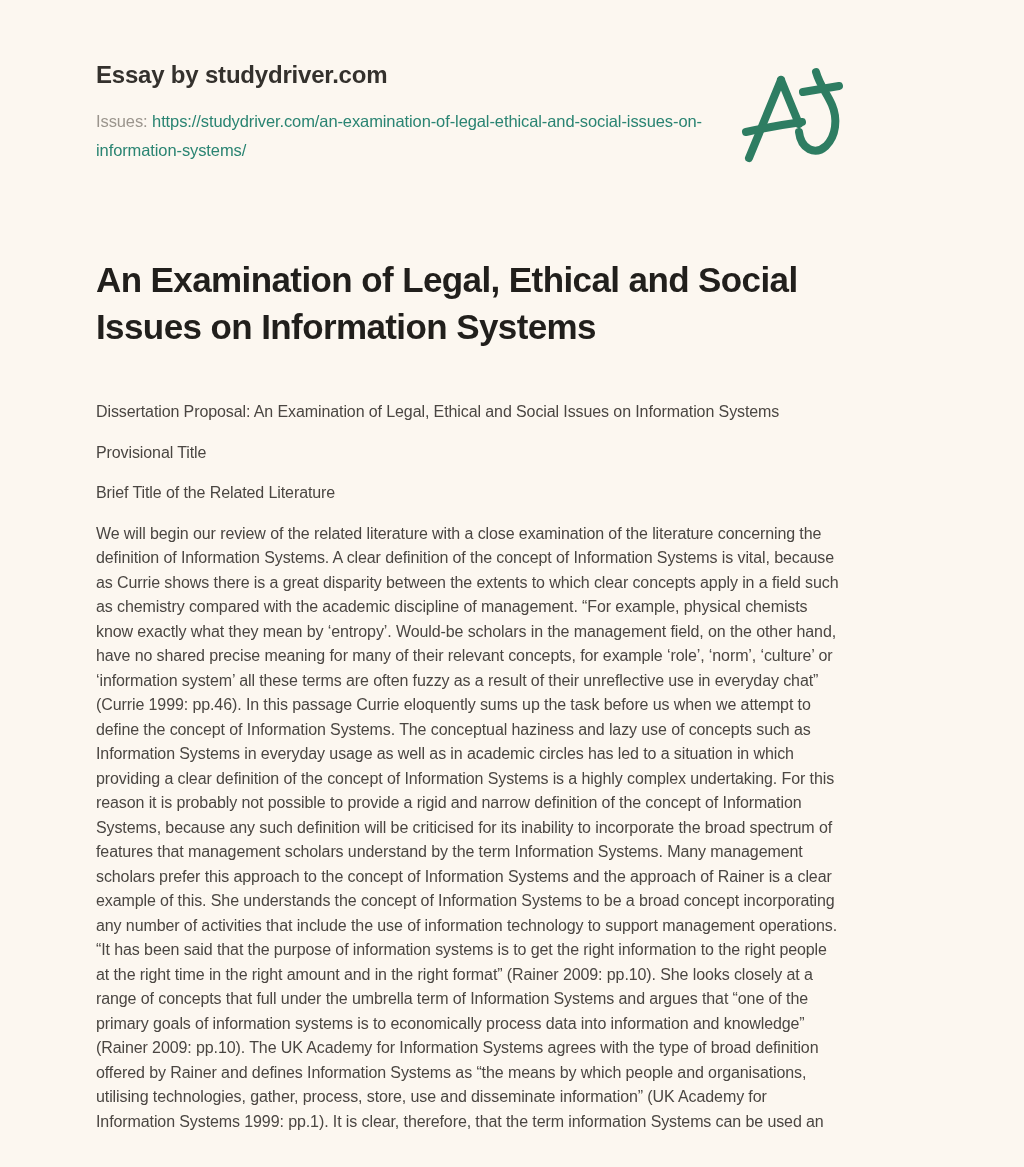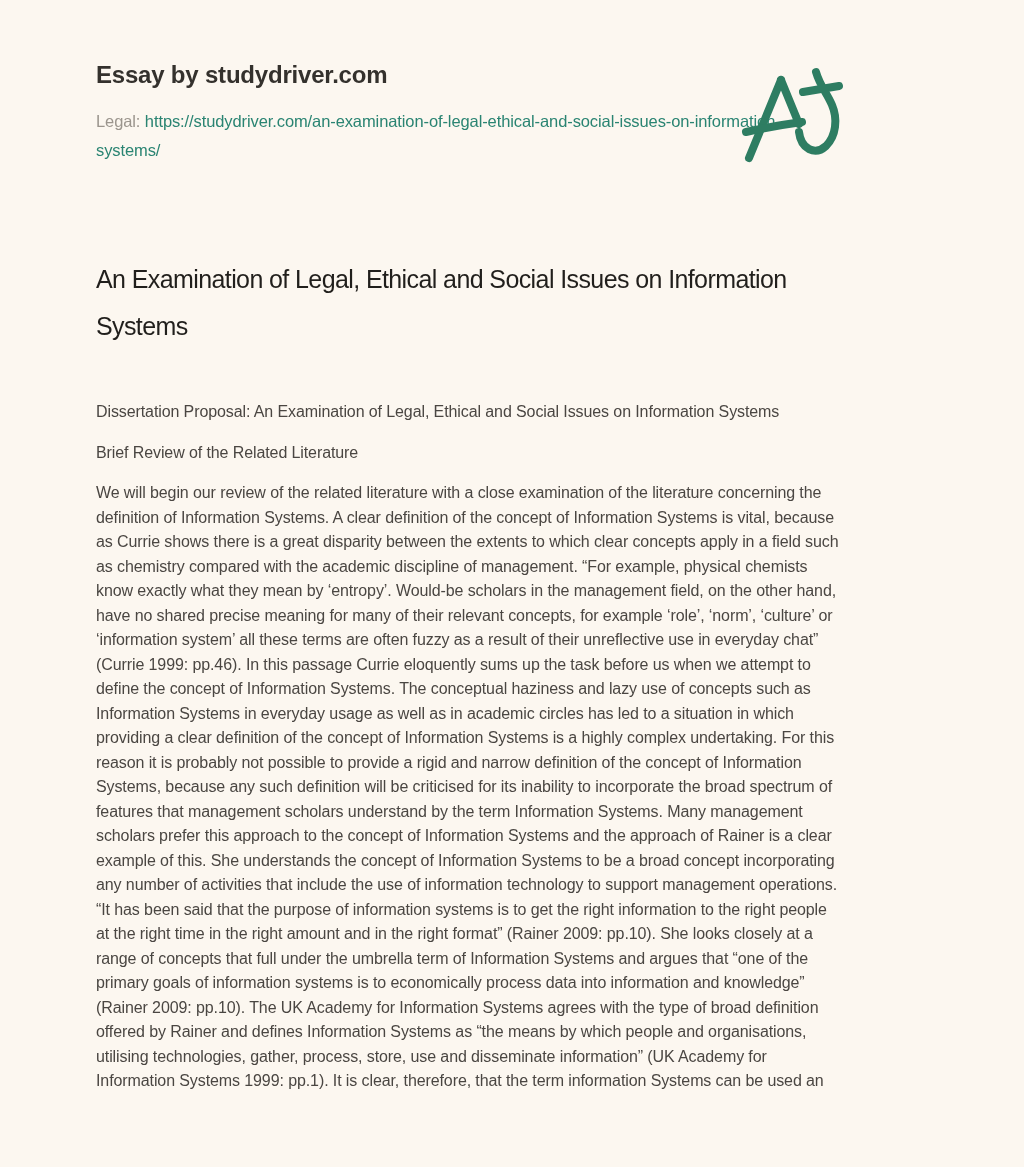--- a/index.html
+++ b/index.html
@@ -45,44 +45,44 @@
     top: 2px;
     right: -8px;
     width: 108px;
     height: 112px;
   }
   .logo svg { width: 100%; height: 100%; }
   .content { margin-top: 91px; }
   .essay-title {
     margin: 0 0 50px 0;
     max-width: 832px;
-    font-size: 25px;
+    font-size: 35px;
     line-height: 47px;
-    font-weight: 400;
+    font-weight: 700;
     letter-spacing: -0.6px;
     color: var(--title, #211f1c);
   }
   .para {
     margin: 0 0 16px 0;
     max-width: 832px;
     font-size: 16px;
     line-height: 24.5px;
     letter-spacing: -0.1px;
     color: var(--body, #4a4642);
   }
 </style>
 </head>
 <body>
 
 <div class="page">
 
   <header class="header">
     <div class="header-text">
       <h1 class="site-title">Essay by studydriver.com</h1>
-      <p class="source"><span class="source-label">Legal:</span>
+      <p class="source"><span class="source-label">Issues:</span>
         <a class="source-link" href="#">https://studydriver.com/an-examination-of-legal-ethical-and-social-issues-on-information-systems/</a></p>
     </div>
 
     <div class="logo">
       <svg viewBox="0 0 108 112" aria-hidden="true">
         <g fill="none" stroke="var(--logo, #2e7d62)" stroke-width="8" stroke-linecap="round" stroke-linejoin="round">
 
           <path d="M 10 96 L 42 18"></path>
 
           <path d="M 42 18 L 60 62"></path>
@@ -95,20 +95,21 @@
         </g>
       </svg>
     </div>
   </header>
 
   <main class="content">
     <h2 class="essay-title">An Examination of Legal, Ethical and Social Issues on Information Systems</h2>
 
     <p class="para">Dissertation Proposal: An Examination of Legal, Ethical and Social Issues on Information Systems</p>
 
+    <p class="para">Provisional Title</p>
 
 
-    <p class="para">Brief Review of the Related Literature</p>
+    <p class="para">Brief Title of the Related Literature</p>
 
     <p class="para">We will begin our review of the related literature with a close examination of the literature concerning the definition of Information Systems. A clear definition of the concept of Information Systems is vital, because as Currie shows there is a great disparity between the extents to which clear concepts apply in a field such as chemistry compared with the academic discipline of management. “For example, physical chemists know exactly what they mean by ‘entropy’. Would-be scholars in the management field, on the other hand, have no shared precise meaning for many of their relevant concepts, for example ‘role’, ‘norm’, ‘culture’ or ‘information system’ all these terms are often fuzzy as a result of their unreflective use in everyday chat” (Currie 1999: pp.46). In this passage Currie eloquently sums up the task before us when we attempt to define the concept of Information Systems. The conceptual haziness and lazy use of concepts such as Information Systems in everyday usage as well as in academic circles has led to a situation in which providing a clear definition of the concept of Information Systems is a highly complex undertaking. For this reason it is probably not possible to provide a rigid and narrow definition of the concept of Information Systems, because any such definition will be criticised for its inability to incorporate the broad spectrum of features that management scholars understand by the term Information Systems. Many management scholars prefer this approach to the concept of Information Systems and the approach of Rainer is a clear example of this. She understands the concept of Information Systems to be a broad concept incorporating any number of activities that include the use of information technology to support management operations. “It has been said that the purpose of information systems is to get the right information to the right people at the right time in the right amount and in the right format” (Rainer 2009: pp.10). She looks closely at a range of concepts that full under the umbrella term of Information Systems and argues that “one of the primary goals of information systems is to economically process data into information and knowledge” (Rainer 2009: pp.10). The UK Academy for Information Systems agrees with the type of broad definition offered by Rainer and defines Information Systems as “the means by which people and organisations, utilising technologies, gather, process, store, use and disseminate information” (UK Academy for Information Systems 1999: pp.1). It is clear, therefore, that the term information Systems can be used an</p>
   </main>
 
 </div>
 
 </body></html>

